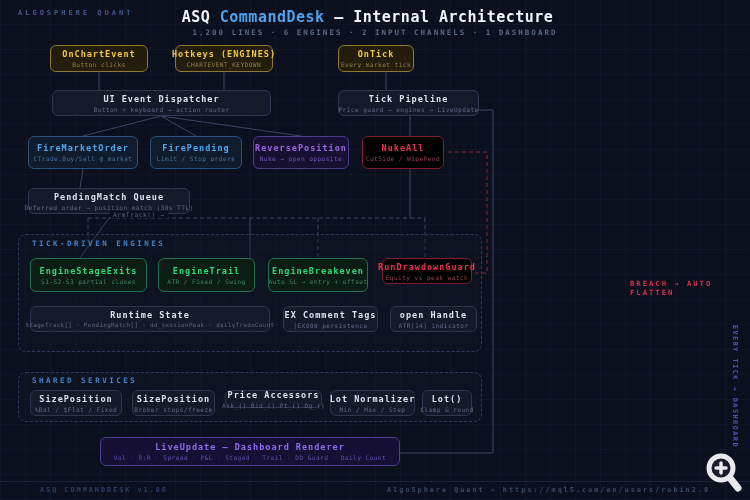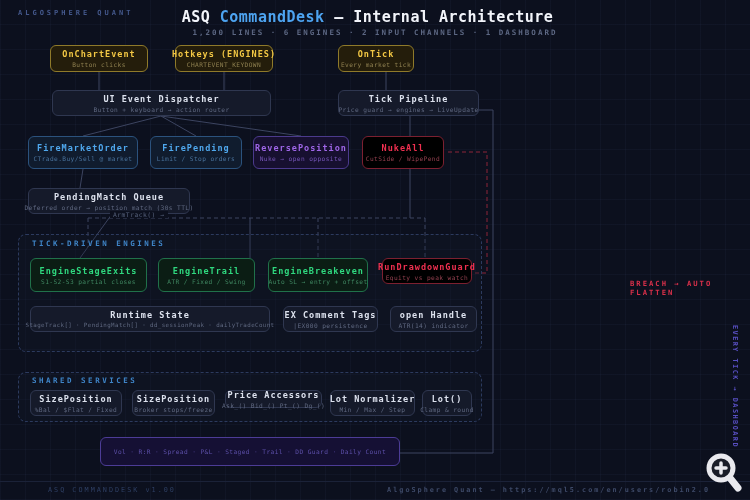--- a/index.html
+++ b/index.html
@@ -46,21 +46,21 @@
   }
   .container-label{position:absolute;font-size:7.5px;font-weight:bold;letter-spacing:2.5px;
     color:#3f85c8;}
   .svg-layer{position:absolute;inset:0;pointer-events:none;}
   .annot{position:absolute;font-size:6.3px;color:#55607a;background:#0c101e;
     padding:0 3px;letter-spacing:0.5px;}
   .annot-red{position:absolute;font-size:7.2px;font-weight:bold;letter-spacing:2px;color:#d8304a;}
   .annot-vert{position:absolute;font-size:6.8px;font-weight:bold;letter-spacing:1.5px;
     color:#584fc2;writing-mode:vertical-rl;}
   .footer-line{position:absolute;left:0;right:0;top:481px;height:1px;background:#1b2238;}
-  .footer-left{position:absolute;left:48px;top:486px;font-size:6.8px;font-weight:normal;
+  .footer-left{position:absolute;left:40px;top:486px;font-size:6.8px;font-weight:bold;
     letter-spacing:2px;color:#2e3f63;}
   .footer-right{position:absolute;right:40px;top:486px;font-size:6.8px;font-weight:bold;
     letter-spacing:2px;color:#3e4a68;}
   .zoom-btn{position:absolute;right:6px;bottom:6px;width:42px;height:44px;cursor:pointer;}
 </style>
 </head>
 <body>
 
 <div class="grid"></div>
 
@@ -189,20 +189,21 @@
 <div class="node" style="left:330px;top:390px;width:85px;height:26px">
   <div class="nt">Lot Normalizer</div>
   <div class="ns">Min / Max / Step</div>
 </div>
 <div class="node" style="left:422px;top:390px;width:50px;height:26px">
   <div class="nt">Lot()</div>
   <div class="ns">Clamp &amp; round</div>
 </div>
 
 <div class="node violet" style="left:100px;top:437px;width:300px;height:29px">
+  <div class="nt">LiveUpdate — Dashboard Renderer</div>
   <div class="ns">Vol · R:R · Spread · P&amp;L · Staged · Trail · DD Guard · Daily Count</div>
 </div>
 
 <div class="annot-red" style="left:630px;top:279px">BREACH → AUTO FLATTEN</div>
 <div class="annot-vert" style="left:731px;top:325px">EVERY TICK → DASHBOARD</div>
 
 <div class="footer-line"></div>
 <div class="footer-left">ASQ COMMANDDESK v1.00</div>
 <div class="footer-right">AlgoSphere Quant — https://mql5.com/en/users/robin2.0</div>
 

